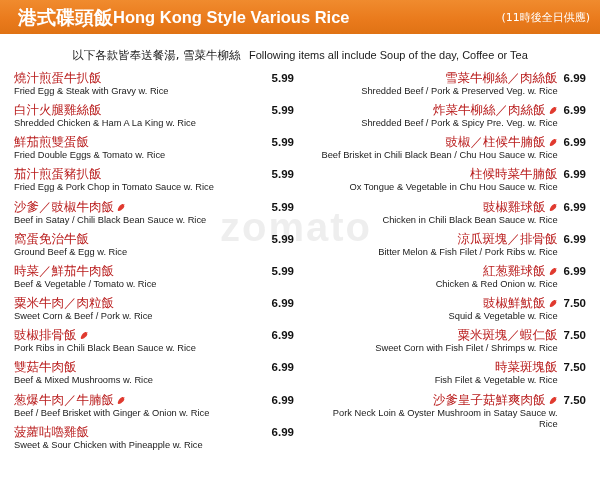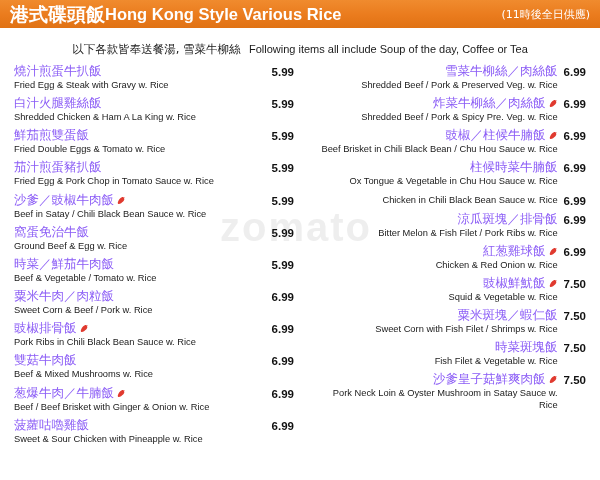--- a/index.html
+++ b/index.html
@@ -11,25 +11,25 @@
   }
   #page {
     position: relative;
     width: 600px; height: 480px;
     background: #fff;
   }
 
   
   .header {
     position: relative;
-    height: 28px;
+    height: 34px;
     background: linear-gradient(to bottom, #f08b2e 0%, #ea7b1d 55%, #e07214 100%);
     display: flex;
     align-items: center;
-    padding: 0 10px;
+    padding: 0 18px;
     overflow: hidden;
   }
   .header .zh {
     color: #ffffff;
     font-family: "DejaVu Sans", sans-serif;
     font-size: 19px;
     font-weight: bold;
     letter-spacing: 0px;
     line-height: 1;
     white-space: nowrap;
@@ -83,23 +83,23 @@
   .col.right { padding-left: 14px; padding-right: 0; text-align: right; }
 
   .item {
     display: flex;
     align-items: flex-start;
     justify-content: space-between;
     margin-bottom: 6px;
   }
   .item .text { flex: 1 1 auto; min-width: 0; }
   .item .zh {
-    font-family: Liberation Mono, monospace;
+    font-family: Liberation Serif, serif;
     font-size: 12.5px;
-    color: #8b5cf6;
+    color: #b91c1c;
     line-height: 1.12;
     white-space: nowrap;
   }
   .item .en {
     font-size: 9.3px;
     color: #1a1a1a;
     line-height: 1.2;
     margin-top: 1px;
   }
   .item .price {
@@ -271,20 +271,23 @@
         </div>
         <div class="item">
           <div class="text">
             <div class="zh">柱候時菜牛腩飯</div>
             <div class="en">Ox Tongue &amp; Vegetable in Chu Hou Sauce w. Rice</div>
           </div>
           <div class="price">6.99</div>
         </div>
         <div class="item">
           <div class="text">
+            <div class="zh">豉椒雞球飯<span class="chili"><svg viewBox="0 0 10 10" width="9" height="9">
+                  <path d="M8.4 1.2c-.5-.3-1 .1-1.3.5-.4-.4-1-.6-1.7-.4C4 1.7 2.6 3.3 1.6 5.2.9 6.6.6 8 1.2 8.6c.6.6 2 .2 3.3-.6C6.3 7 7.8 5.3 8.1 4c.2-.7 0-1.3-.4-1.7.4-.3.9-.8.7-1.1z" fill="#e03a2f"></path>
+                </svg></span></div>
             <div class="en">Chicken in Chili Black Bean Sauce w. Rice</div>
           </div>
           <div class="price">6.99</div>
         </div>
         <div class="item">
           <div class="text">
             <div class="zh">涼瓜斑塊／排骨飯</div>
             <div class="en">Bitter Melon &amp; Fish Filet / Pork Ribs w. Rice</div>
           </div>
           <div class="price">6.99</div>

